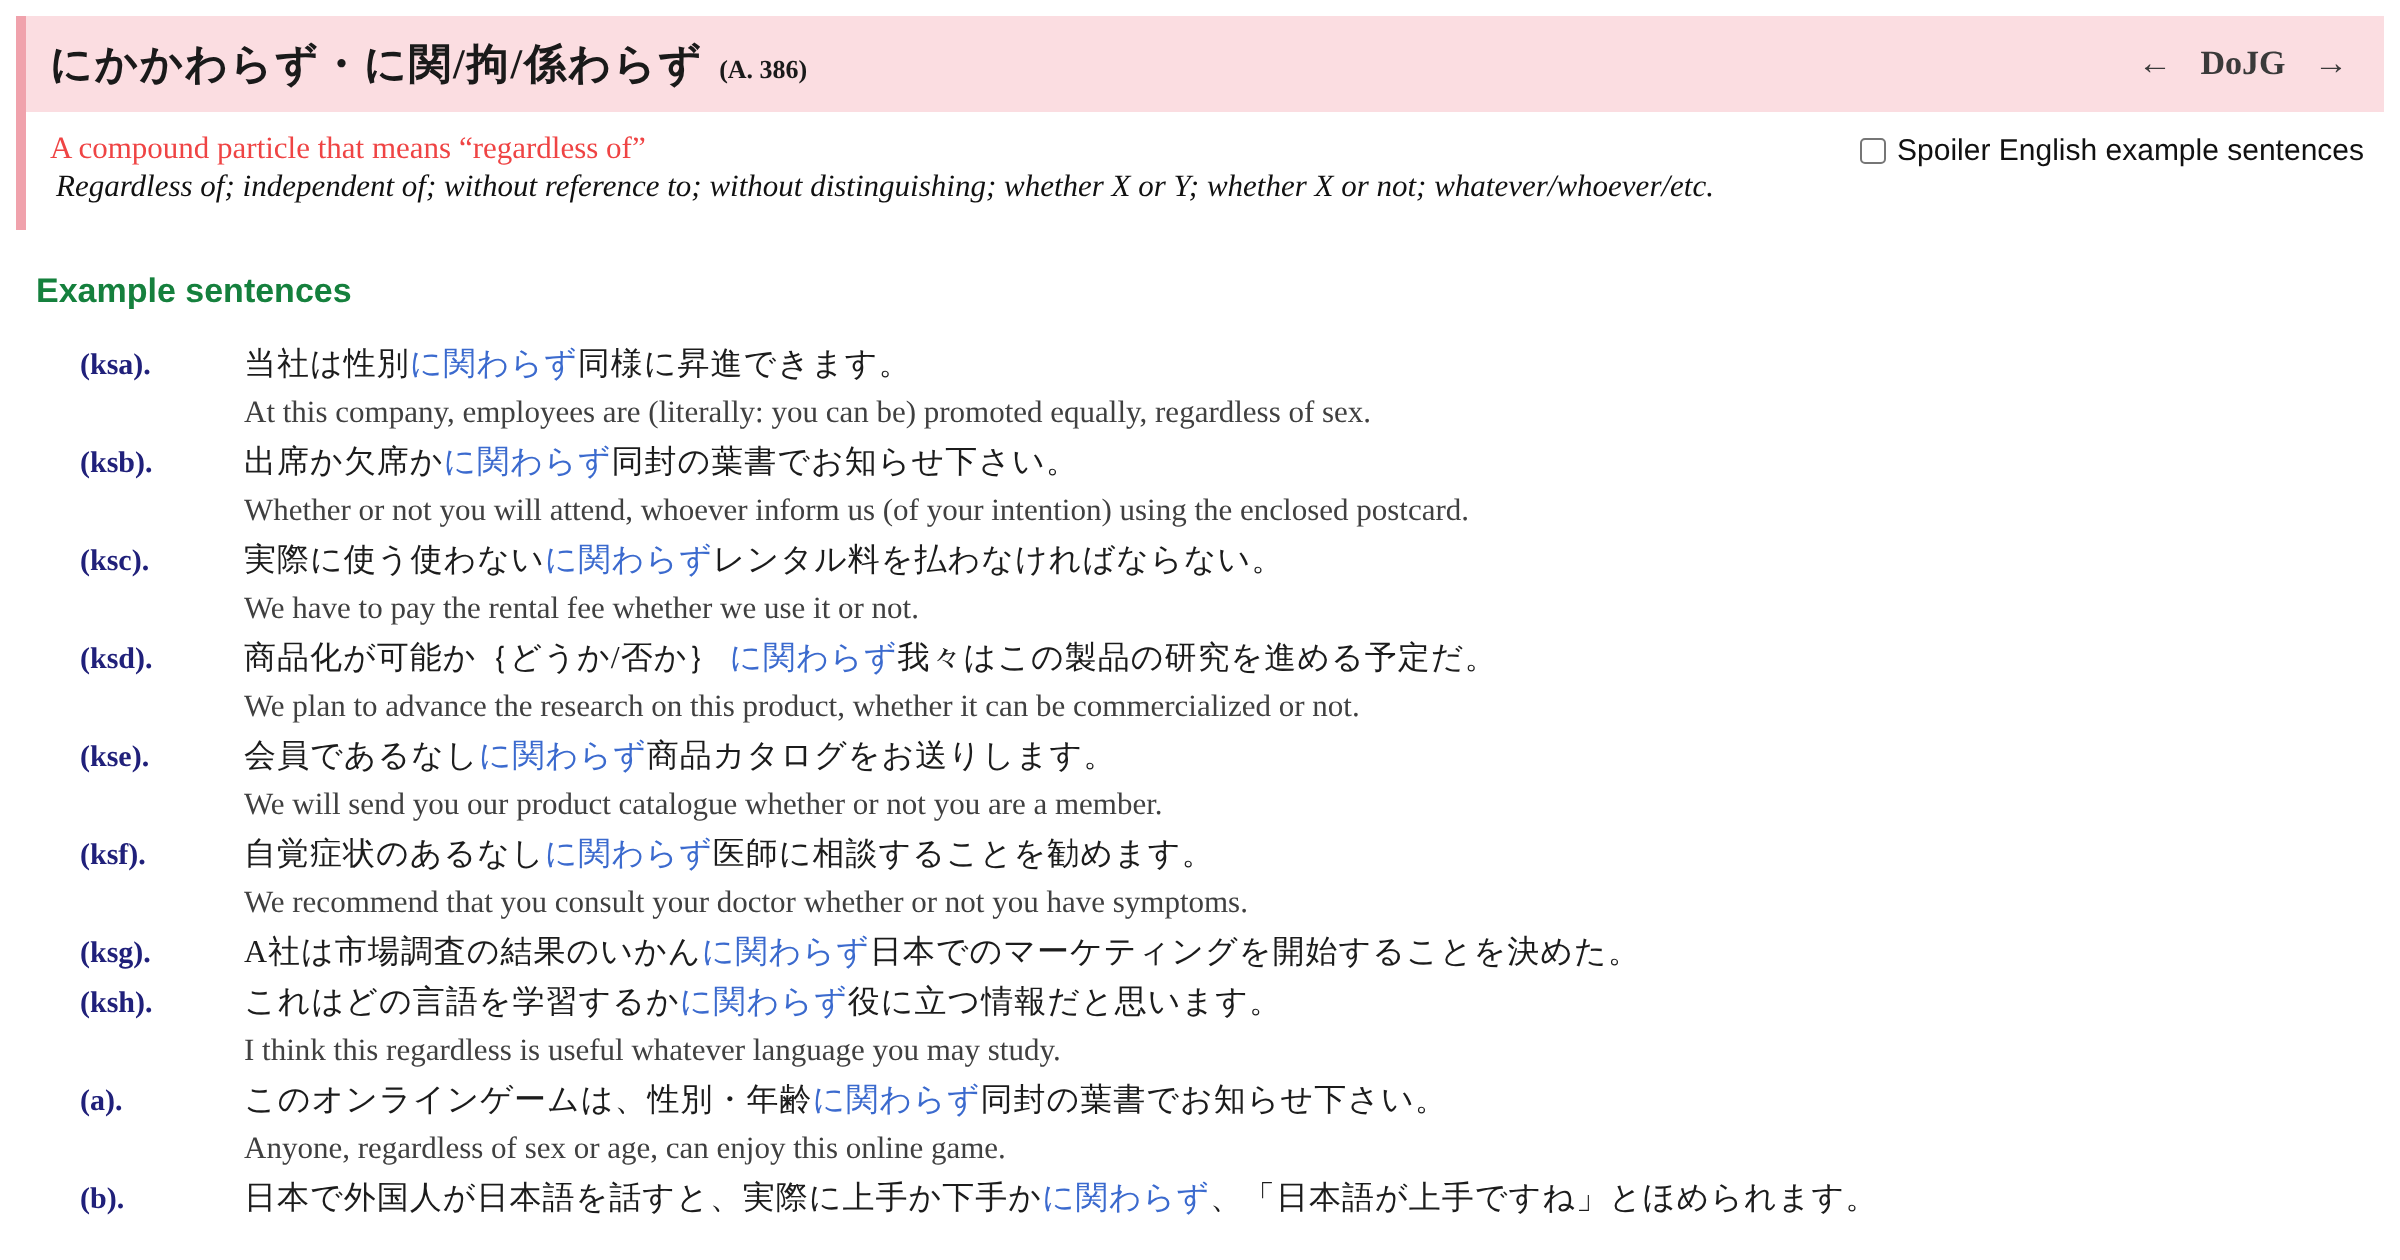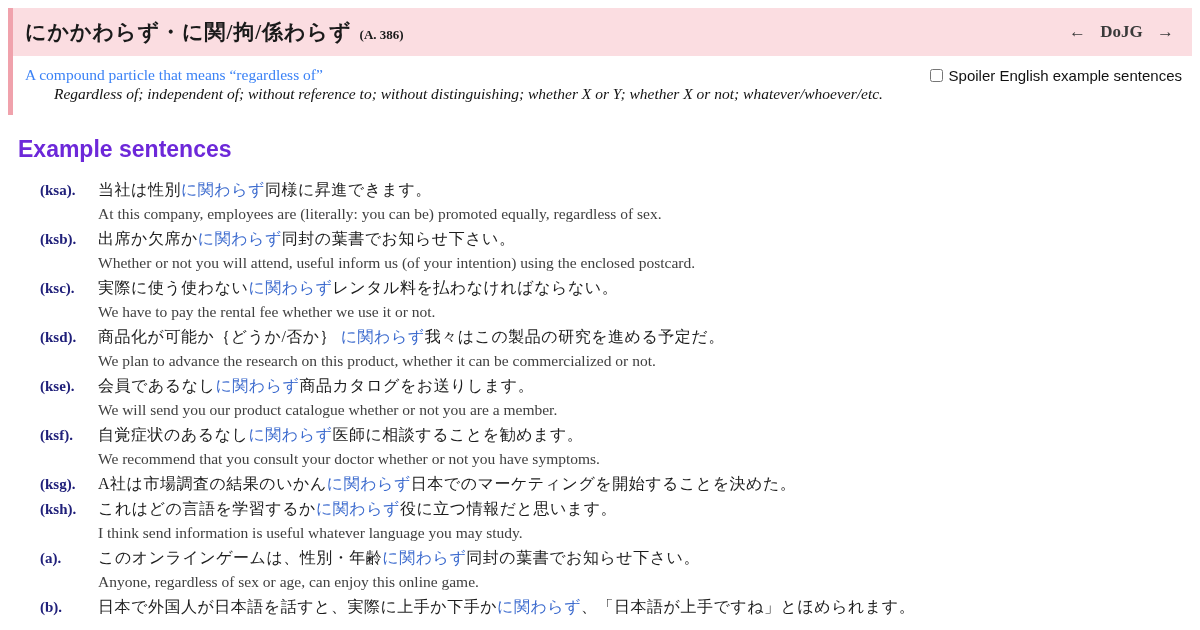--- a/index.html
+++ b/index.html
@@ -52,72 +52,72 @@
 
   .meaning-row {
     background: #ffffff;
     display: flex;
     justify-content: space-between;
     align-items: flex-start;
     padding: 9px 6px 12px 12px;
   }
   .meaning-line1 {
     font-size: 15.5px;
-    color: #3b82f6;
+    color: #ef4444;
     line-height: 19px;
   }
   .meaning-line2 {
     font-size: 15.5px;
     font-style: italic;
     color: #111111;
     line-height: 19px;
-    margin-left: 29px;
+    margin-left: 3px;
   }
   .spoiler-toggle {
     display: flex;
     align-items: center;
     font-family: "Liberation Sans", sans-serif;
     font-size: 15px;
     color: #111111;
     margin: 2px 4px 0 0;
     white-space: nowrap;
   }
   .spoiler-toggle input {
     width: 13px;
     height: 13px;
     margin: 0 6px 0 0;
   }
 
   
   .examples-heading {
     font-family: "Liberation Sans", sans-serif;
     font-weight: bold;
-    font-size: 23px;
-    color: #6d28d9;
+    font-size: 17px;
+    color: #15803d;
     margin: 21px 0 0 18px;
   }
   .example-list {
     margin: 15px 0 0 0;
   }
   .example-row {
     display: flex;
     margin-bottom: 1px;
   }
   .example-label {
     flex: none;
     width: 46px;
     text-align: left;
     font-weight: bold;
     font-size: 15px;
     line-height: 24px;
     color: var(--label-navy, #20207a);
     padding-left: 40px;
   }
   .example-content {
-    margin-left: 12px;
+    margin-left: 36px;
   }
   .jp-line {
     font-size: 16px;
     line-height: 24px;
     color: #1c1c1c;
     letter-spacing: 0.5px;
   }
   .jp-highlight {
     color: var(--highlight-blue, #3b6ace);
   }
@@ -162,21 +162,21 @@
     <div class="example-content">
       <div class="jp-line"><span class="jp-before">当社は性別</span><span class="jp-highlight">に関わらず</span><span class="jp-after">同様に昇進できます。</span></div>
       <div class="en-line">At this company, employees are (literally: you can be) promoted equally, regardless of sex.</div>
     </div>
   </div>
 
   <div class="example-row">
     <div class="example-label">(ksb).</div>
     <div class="example-content">
       <div class="jp-line"><span class="jp-before">出席か欠席か</span><span class="jp-highlight">に関わらず</span><span class="jp-after">同封の葉書でお知らせ下さい。</span></div>
-      <div class="en-line">Whether or not you will attend, useful inform us (of your intention) using the enclosed postcard.</div>
+      <div class="en-line">Whether or not you will attend, whoever inform us (of your intention) using the enclosed postcard.</div>
     </div>
   </div>
 
   <div class="example-row">
     <div class="example-label">(ksc).</div>
     <div class="example-content">
       <div class="jp-line"><span class="jp-before">実際に使う使わない</span><span class="jp-highlight">に関わらず</span><span class="jp-after">レンタル料を払わなければならない。</span></div>
       <div class="en-line">We have to pay the rental fee whether we use it or not.</div>
     </div>
   </div>
@@ -209,21 +209,21 @@
     <div class="example-label">(ksg).</div>
     <div class="example-content">
       <div class="jp-line"><span class="jp-before">A社は市場調査の結果のいかん</span><span class="jp-highlight">に関わらず</span><span class="jp-after">日本でのマーケティングを開始することを決めた。</span></div>
     </div>
   </div>
 
   <div class="example-row">
     <div class="example-label">(ksh).</div>
     <div class="example-content">
       <div class="jp-line"><span class="jp-before">これはどの言語を学習するか</span><span class="jp-highlight">に関わらず</span><span class="jp-after">役に立つ情報だと思います。</span></div>
-      <div class="en-line">I think send information is useful whatever language you may study.</div>
+      <div class="en-line">I think this regardless is useful whatever language you may study.</div>
     </div>
   </div>
 
   <div class="example-row">
     <div class="example-label">(a).</div>
     <div class="example-content">
       <div class="jp-line"><span class="jp-before">このオンラインゲームは、性別・年齢</span><span class="jp-highlight">に関わらず</span><span class="jp-after">同封の葉書でお知らせ下さい。</span></div>
       <div class="en-line">Anyone, regardless of sex or age, can enjoy this online game.</div>
     </div>
   </div>

